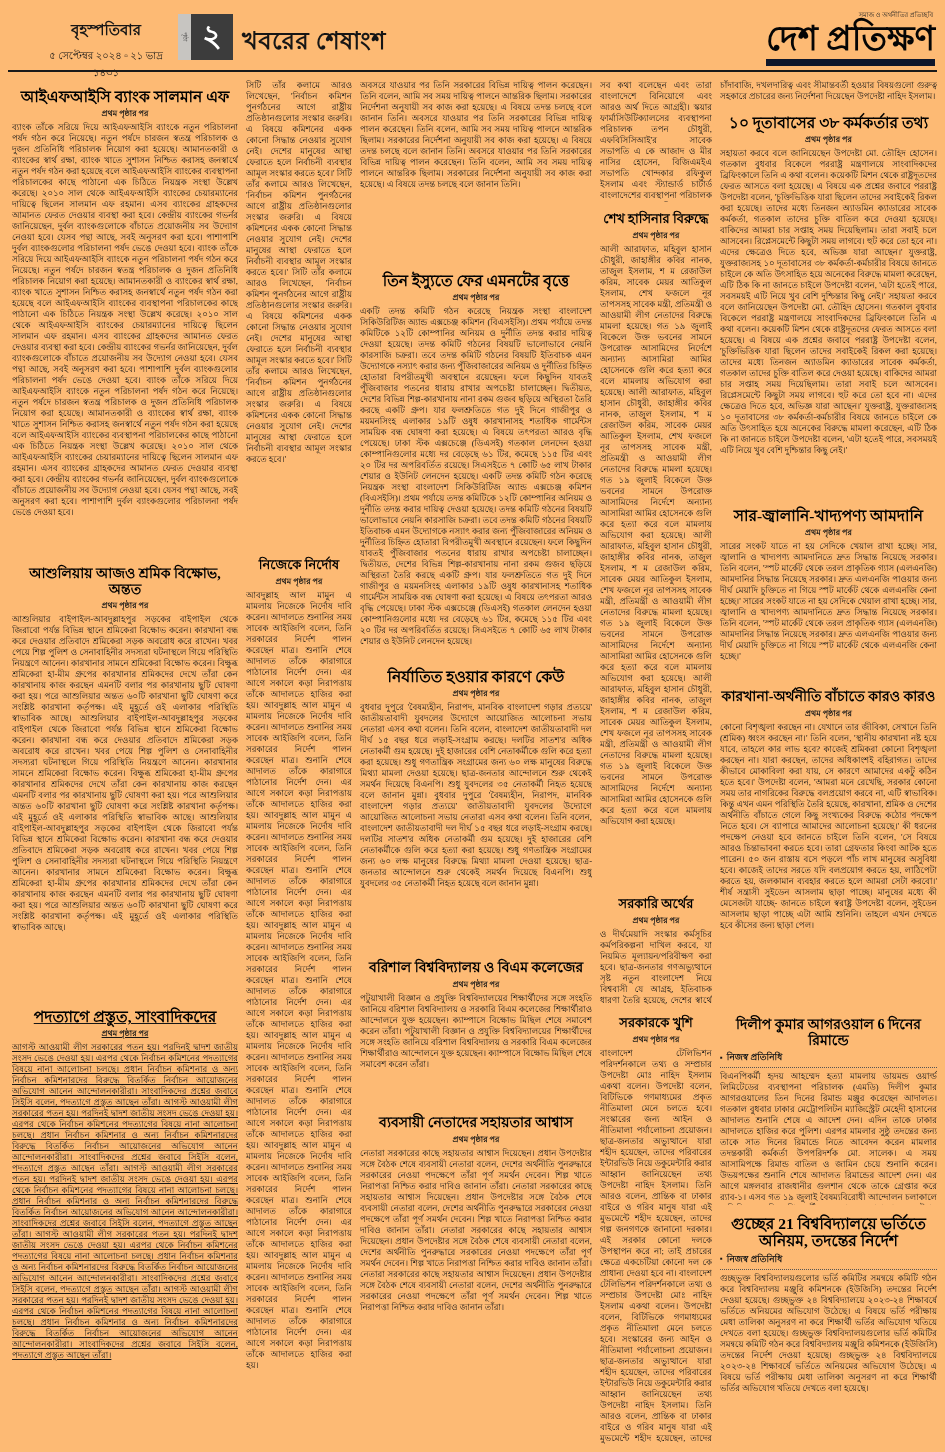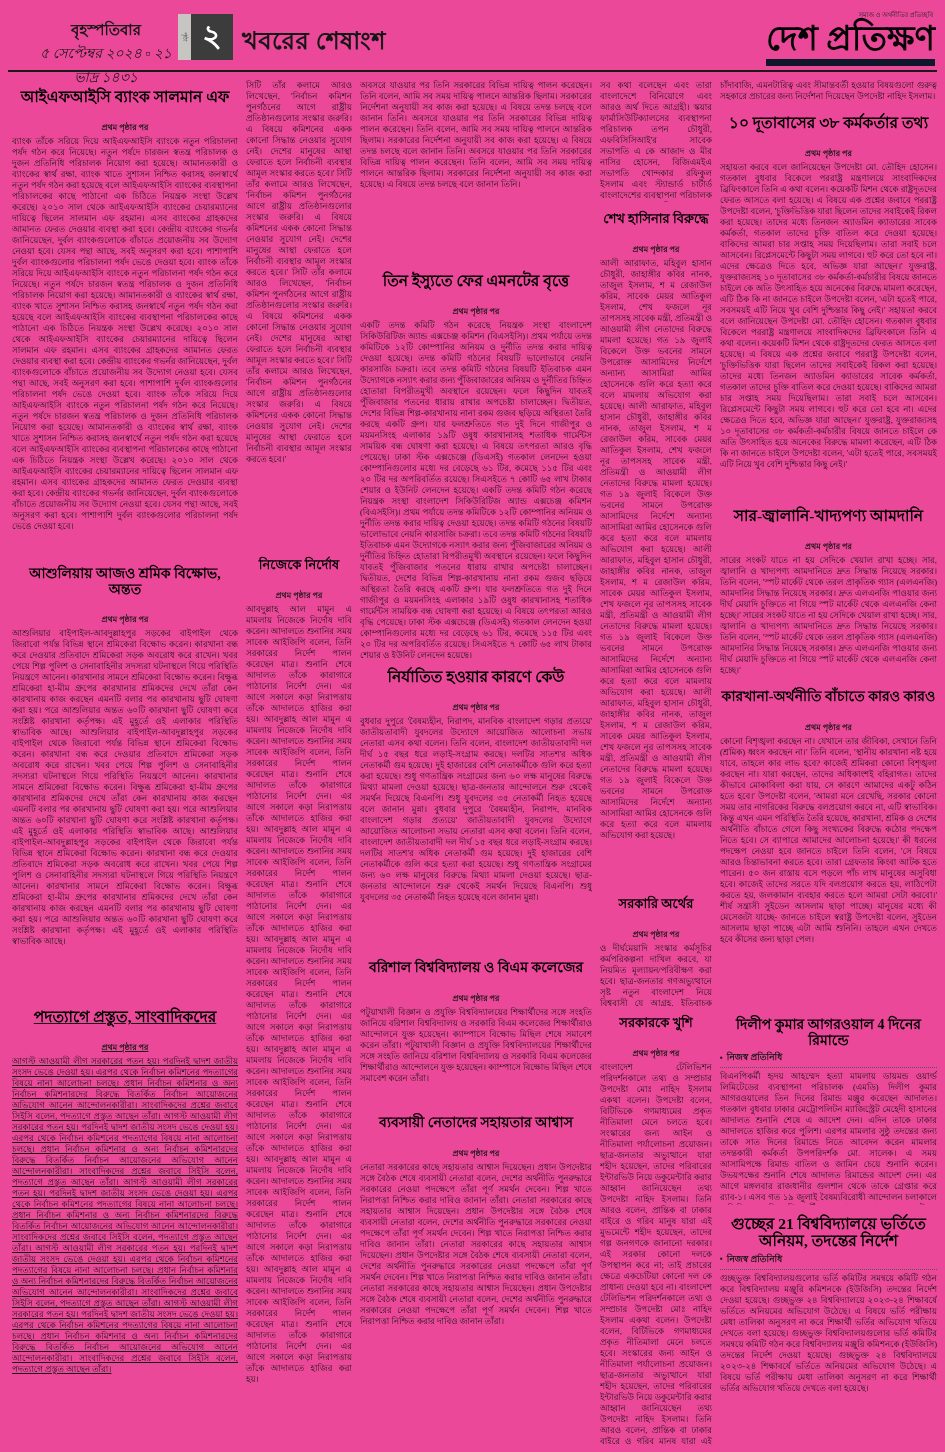--- a/index.html
+++ b/index.html
@@ -4,26 +4,26 @@
 <style>
   html,body{margin:0;padding:0;}
   body{
     width:945px;height:1452px;
     background:#e9e7e3;
     font-family:"Liberation Serif","DejaVu Serif",serif;
     color:#161616;
   }
   .page{
     position:relative;width:945px;height:1452px;
-    background:#ec4899;overflow:hidden;
+    background:#fdba74;overflow:hidden;
   }
   
   .hdr-left{position:absolute;left:36px;top:22px;width:140px;text-align:center;}
   .day{font-weight:bold;font-size:15px;line-height:1.1;}
-  .dateline{font-style:italic;font-size:14px;margin-top:3px;}
+  .dateline{font-size:10px;margin-top:9px;}
   .badge{position:absolute;left:178px;top:14px;display:flex;height:46px;}
   .badge-strip{
     width:13px;background:#c7c5c1;color:#444;font-size:6px;
     writing-mode:vertical-rl;text-align:center;line-height:13px;
   }
   .badge-num{
     width:42px;background:#3c3c3c;color:#fff;font-size:30px;font-weight:bold;
     display:flex;align-items:center;justify-content:center;
   }
   .section-title{position:absolute;left:242px;top:22px;font-size:24px;font-weight:bold;letter-spacing:.5px;}
@@ -34,21 +34,21 @@
     border-bottom:7px solid #0f172a;padding-bottom:2px;
   }
   .hrule{position:absolute;left:8px;right:8px;top:70px;border-top:2px solid #1a1a1a;}
   
   .col{position:absolute;top:80px;height:1364px;overflow:hidden;}
   .blk{position:absolute;left:0;right:0;overflow:hidden;}
   .hl{margin:8px 0 1px 0;text-align:center;font-weight:bold;line-height:1.12;color:#000;}
   .hl-lg{font-size:15.5px;}
   .hl-md{font-size:14px;}
   .hl-sm{font-size:13px;}
-  .kicker{text-align:center;font-size:8px;font-weight:bold;margin:16px 0 2px 0;}
+  .kicker{text-align:center;font-size:8px;font-weight:bold;margin:2px 0 2px 0;}
   .body{
     margin:0;font-size:8.6px;line-height:11px;text-align:justify;
     word-break:break-word;
   }
   .byline{font-size:9px;font-weight:bold;margin:2px 0;display:flex;align-items:center;gap:4px;}
   .bullet{font-size:8px;line-height:1;}
   .dotrule{border-top:1px dotted #555;margin:2px 0 3px 0;}
 </style>
 </head>
 <body>
@@ -143,39 +143,39 @@
     </article>
     <article class="blk" style="top:928px;height:436px;">
       <h2 class="hl hl-sm">সরকারকে খুশি</h2>
       <div class="kicker">প্রথম পৃষ্ঠার পর</div>
       <p class="body">বাংলাদেশ টেলিভিশন পরিদর্শনকালে তথ্য ও সম্প্রচার উপদেষ্টা মোঃ নাহিদ ইসলাম একথা বলেন। উপদেষ্টা বলেন, বিটিভিকে গণমাধ্যমের প্রকৃত নীতিমালা মেনে চলতে হবে। সংস্কারের জন্য আইন ও নীতিমালা পর্যালোচনা প্রয়োজন। ছাত্র-জনতার অভ্যুত্থানে যারা শহীদ হয়েছেন, তাদের পরিবারের ইন্টারভিউ নিয়ে ডকুমেন্টারি করার আহ্বান জানিয়েছেন তথ্য উপদেষ্টা নাহিদ ইসলাম। তিনি আরও বলেন, প্রান্তিক বা ঢাকার বাইরে ও গরিব মানুষ যারা এই মুভমেন্টে শহীদ হয়েছেন, তাদের গল্প জনগণকে জানানো দরকার। এই সরকার কোনো দলকে উপস্থাপন করে না; তাই প্রচারের ক্ষেত্রে একচেটিয়া কোনো দল কে প্রাধান্য দেওয়া হবে না। বাংলাদেশ টেলিভিশন পরিদর্শনকালে তথ্য ও সম্প্রচার উপদেষ্টা মোঃ নাহিদ ইসলাম একথা বলেন। উপদেষ্টা বলেন, বিটিভিকে গণমাধ্যমের প্রকৃত নীতিমালা মেনে চলতে হবে। সংস্কারের জন্য আইন ও নীতিমালা পর্যালোচনা প্রয়োজন। ছাত্র-জনতার অভ্যুত্থানে যারা শহীদ হয়েছেন, তাদের পরিবারের ইন্টারভিউ নিয়ে ডকুমেন্টারি করার আহ্বান জানিয়েছেন তথ্য উপদেষ্টা নাহিদ ইসলাম। তিনি আরও বলেন, প্রান্তিক বা ঢাকার বাইরে ও গরিব মানুষ যারা এই মুভমেন্টে শহীদ হয়েছেন, তাদের গল্প জনগণকে জানানো দরকার। এই সরকার কোনো দলকে উপস্থাপন করে না; তাই প্রচারের ক্ষেত্রে একচেটিয়া কোনো দল কে প্রাধান্য দেওয়া হবে না।</p>
     </article>
   </section>
 
   <section class="col" style="left:720px;width:217px;">
     <article class="blk" style="top:0;height:24px;">
-      <p class="body">চাঁদাবাজি, এমনটারিত্ব এবং সীমান্তবর্তী হওয়ার বিষয়গুলো গুরুত্ব সহকারে প্রচারের জন্য নির্দেশনা দিয়েছেন উপদেষ্টা নাহিদ ইসলাম।</p>
+      <p class="body">চাঁদাবাজি, দখলদারিত্ব এবং সীমান্তবর্তী হওয়ার বিষয়গুলো গুরুত্ব সহকারে প্রচারের জন্য নির্দেশনা দিয়েছেন উপদেষ্টা নাহিদ ইসলাম।</p>
     </article>
     <article class="blk" style="top:26px;height:391px;">
       <h2 class="hl hl-lg">১০ দূতাবাসের ৩৮ কর্মকর্তার তথ্য</h2>
       <div class="kicker">প্রথম পৃষ্ঠার পর</div>
       <p class="body">সহায়তা করবে বলে জানিয়েছেন উপদেষ্টা মো. তৌহিদ হোসেন। গতকাল বুধবার বিকেলে পররাষ্ট্র মন্ত্রণালয়ে সাংবাদিকদের ব্রিফিংকালে তিনি এ কথা বলেন। কয়েকটি মিশন থেকে রাষ্ট্রদূতদের ফেরত আসতে বলা হয়েছে। এ বিষয়ে এক প্রশ্নের জবাবে পররাষ্ট্র উপদেষ্টা বলেন, 'চুক্তিভিত্তিক যারা ছিলেন তাদের সবাইকেই রিকল করা হয়েছে। তাদের মধ্যে তিনজন অ্যাডমিন ক্যাডারের সাবেক কর্মকর্তা, গতকাল তাদের চুক্তি বাতিল করে দেওয়া হয়েছে। বাকিদের আমরা চার সপ্তাহ সময় দিয়েছিলাম। তারা সবাই চলে আসবেন। রিপ্লেসমেন্টে কিছুটা সময় লাগবে। হুট করে তো হবে না। এদের ক্ষেত্রেও দিতে হবে, অভিজ্ঞ যারা আছেন।' যুক্তরাষ্ট্র, যুক্তরাজ্যসহ ১০ দূতাবাসের ৩৮ কর্মকর্তা-কর্মচারীর বিষয়ে জানতে চাইলে কে অতি উৎসাহিত হয়ে অনেকের বিরুদ্ধে মামলা করেছেন, এটি ঠিক কি না জানতে চাইলে উপদেষ্টা বলেন, 'এটা হতেই পারে, সবসময়ই এটি নিয়ে খুব বেশি দুশ্চিন্তার কিছু নেই।' সহায়তা করবে বলে জানিয়েছেন উপদেষ্টা মো. তৌহিদ হোসেন। গতকাল বুধবার বিকেলে পররাষ্ট্র মন্ত্রণালয়ে সাংবাদিকদের ব্রিফিংকালে তিনি এ কথা বলেন। কয়েকটি মিশন থেকে রাষ্ট্রদূতদের ফেরত আসতে বলা হয়েছে। এ বিষয়ে এক প্রশ্নের জবাবে পররাষ্ট্র উপদেষ্টা বলেন, 'চুক্তিভিত্তিক যারা ছিলেন তাদের সবাইকেই রিকল করা হয়েছে। তাদের মধ্যে তিনজন অ্যাডমিন ক্যাডারের সাবেক কর্মকর্তা, গতকাল তাদের চুক্তি বাতিল করে দেওয়া হয়েছে। বাকিদের আমরা চার সপ্তাহ সময় দিয়েছিলাম। তারা সবাই চলে আসবেন। রিপ্লেসমেন্টে কিছুটা সময় লাগবে। হুট করে তো হবে না। এদের ক্ষেত্রেও দিতে হবে, অভিজ্ঞ যারা আছেন।' যুক্তরাষ্ট্র, যুক্তরাজ্যসহ ১০ দূতাবাসের ৩৮ কর্মকর্তা-কর্মচারীর বিষয়ে জানতে চাইলে কে অতি উৎসাহিত হয়ে অনেকের বিরুদ্ধে মামলা করেছেন, এটি ঠিক কি না জানতে চাইলে উপদেষ্টা বলেন, 'এটা হতেই পারে, সবসময়ই এটি নিয়ে খুব বেশি দুশ্চিন্তার কিছু নেই।'</p>
     </article>
     <article class="blk" style="top:419px;height:181px;">
       <h2 class="hl hl-lg">সার-জ্বালানি-খাদ্যপণ্য আমদানি</h2>
       <div class="kicker">প্রথম পৃষ্ঠার পর</div>
       <p class="body">সারের সংকট যাতে না হয় সেদিকে খেয়াল রাখা হচ্ছে। সার, জ্বালানি ও খাদ্যপণ্য আমদানিতে দ্রুত সিদ্ধান্ত নিয়েছে সরকার। তিনি বলেন, 'স্পট মার্কেট থেকে তরল প্রাকৃতিক গ্যাস (এলএনজি) আমদানির সিদ্ধান্ত নিয়েছে সরকার। দ্রুত এলএনজি পাওয়ার জন্য দীর্ঘ মেয়াদি চুক্তিতে না গিয়ে স্পট মার্কেট থেকে এলএনজি কেনা হচ্ছে।' সারের সংকট যাতে না হয় সেদিকে খেয়াল রাখা হচ্ছে। সার, জ্বালানি ও খাদ্যপণ্য আমদানিতে দ্রুত সিদ্ধান্ত নিয়েছে সরকার। তিনি বলেন, 'স্পট মার্কেট থেকে তরল প্রাকৃতিক গ্যাস (এলএনজি) আমদানির সিদ্ধান্ত নিয়েছে সরকার। দ্রুত এলএনজি পাওয়ার জন্য দীর্ঘ মেয়াদি চুক্তিতে না গিয়ে স্পট মার্কেট থেকে এলএনজি কেনা হচ্ছে।'</p>
     </article>
     <article class="blk" style="top:601px;height:327px;">
       <h2 class="hl hl-md">কারখানা-অর্থনীতি বাঁচাতে কারও কারও</h2>
       <div class="kicker">প্রথম পৃষ্ঠার পর</div>
       <p class="body">কোনো বিশৃঙ্খলা করছেন না। যেখানে তার জীবিকা, সেখানে তিনি (শ্রমিক) ধ্বংস করছেন না।' তিনি বলেন, 'স্থানীয় কারখানা নষ্ট হয়ে যাবে, তাহলে কার লাভ হবে? কাজেই শ্রমিকরা কোনো বিশৃঙ্খলা করছেন না। যারা করছেন, তাদের অধিকাংশই বহিরাগত। তাদের কীভাবে মোকাবিলা করা যায়, সে কারণে আমাদের একটু কঠিন হতে হবে।' উপদেষ্টা বলেন, 'আমরা মনে রেখেছি, সরকার কোনো সময় তার নাগরিকের বিরুদ্ধে বলপ্রয়োগ করবে না, এটি স্বাভাবিক। কিন্তু এখন এমন পরিস্থিতি তৈরি হয়েছে, কারখানা, শ্রমিক ও দেশের অর্থনীতি বাঁচাতে গেলে কিছু সংখ্যকের বিরুদ্ধে কঠোর পদক্ষেপ নিতে হবে। সে ব্যাপারে আমাদের আলোচনা হয়েছে।' কী ধরনের পদক্ষেপ নেওয়া হবে জানতে চাইলে তিনি বলেন, 'সে বিষয়ে আরও চিন্তাভাবনা করতে হবে। তারা গ্রেফতার কিংবা আটক হতে পারেন। ৫০ জন রাস্তায় বসে পড়লে পাঁচ লাখ মানুষের অসুবিধা হবে। কাজেই তাদের সরতে যদি বলপ্রয়োগ করতে হয়, লাঠিপেটা করতে হয়, জলকামান ব্যবহার করতে হলে আমরা সেটা করবো।' শীর্ষ সন্ত্রাসী সুইডেন আসলাম ছাড়া পাচ্ছে। মানুষের মধ্যে কী মেসেজটা যাচ্ছে- জানতে চাইলে স্বরাষ্ট্র উপদেষ্টা বলেন, সুইডেন আসলাম ছাড়া পাচ্ছে এটা আমি শুনিনি। তাহলে এখন দেখতে হবে কীসের জন্য ছাড়া পেল।</p>
     </article>
     <article class="blk" style="top:929px;height:196px;">
-      <h2 class="hl hl-md">দিলীপ কুমার আগরওয়াল 4 দিনের রিমান্ডে</h2>
+      <h2 class="hl hl-md">দিলীপ কুমার আগরওয়াল 6 দিনের রিমান্ডে</h2>
       <div class="byline">
         <span class="bullet">▪</span>
         <span>নিজস্ব প্রতিনিধি</span>
       </div>
       <div class="dotrule"></div>
       <p class="body">বিএনপিকর্মী হৃদয় আহম্মেদ হত্যা মামলায় ডায়মন্ড ওয়ার্ল্ড লিমিটেডের ব্যবস্থাপনা পরিচালক (এমডি) দিলীপ কুমার আগরওয়ালের তিন দিনের রিমান্ড মঞ্জুর করেছেন আদালত। গতকাল বুধবার ঢাকার মেট্রোপলিটন ম্যাজিস্ট্রেট মেহেদী হাসানের আদালত শুনানি শেষে এ আদেশ দেন। এদিন তাকে ঢাকার আদালতে হাজির করে পুলিশ। এরপর মামলার সুষ্ঠু তদন্তের জন্য তাকে সাত দিনের রিমান্ডে নিতে আবেদন করেন মামলার তদন্তকারী কর্মকর্তা উপপরিদর্শক মো. সালেক। এ সময় আসামিপক্ষে রিমান্ড বাতিল ও জামিন চেয়ে শুনানি করেন। উভয়পক্ষের শুনানি শেষে আদালত রিমান্ডের আদেশ দেন। এর আগে মঙ্গলবার রাজধানীর গুলশান থেকে তাকে গ্রেপ্তার করে র‍্যাব-১। এসব গত ১৯ জুলাই বৈষম্যবিরোধী আন্দোলন চলাকালে গুলিবিদ্ধ হয়ে বিএনপির কর্মী হৃদয় আহম্মেদ মারা যায়। এ ঘটনায় গত ২২ আগস্ট মাদারীপুর জেলার শিবচর উপজেলার বিএনপির জয়েন্ট সেক্রেটারি শাহাদাত হোসেন বাদী হয়ে একটি হত্যা মামলা দায়ের করেন। মামলায় সাবেক প্রধানমন্ত্রী শেখ হাসিনা, তার বোন শেখ রেহেনা, শেখ হাসিনার ছেলে সজীব ওয়াজেদ জয়সহ ১৬১ জনকে আসামি করা হয়।</p>
     </article>
     <article class="blk" style="top:1127px;height:237px;">
       <h2 class="hl hl-lg">গুচ্ছের 21 বিশ্ববিদ্যালয়ে ভর্তিতে অনিয়ম, তদন্তের নির্দেশ</h2>
       <div class="byline">

